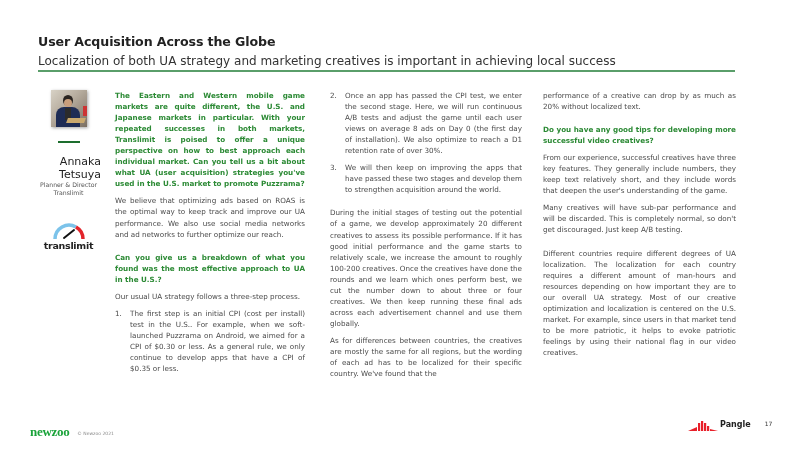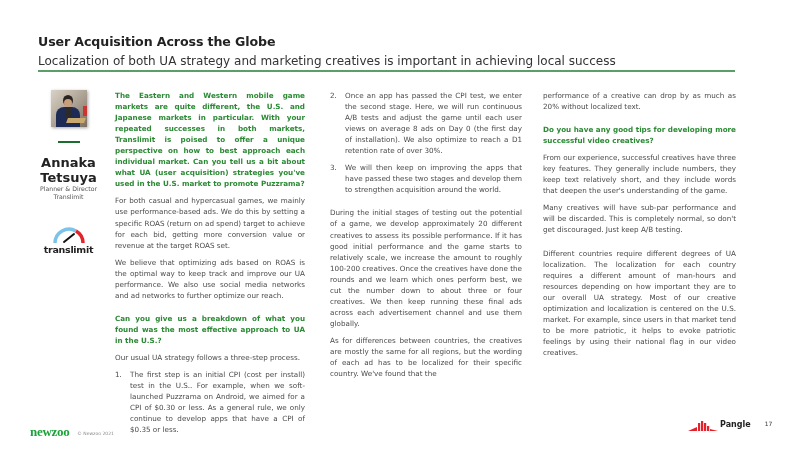--- a/index.html
+++ b/index.html
@@ -14,21 +14,21 @@
     .photo { width: 36px; height: 37px; margin: 0 auto; position: relative; overflow: hidden;
              background: linear-gradient(135deg, #d8d2c6 0%, #b8aea0 40%, #7b6f62 100%);
              box-shadow: 1px 1px 3px rgba(0,0,0,0.35); }
     .photo .head { position: absolute; left: 12px; top: 5px; width: 10px; height: 11px; border-radius: 50%; background: #2a2420; }
     .photo .face { position: absolute; left: 13px; top: 9px; width: 8px; height: 8px; border-radius: 50%; background: #c89e7c; }
     .photo .body { position: absolute; left: 5px; top: 17px; width: 24px; height: 22px; border-radius: 8px 8px 0 0; background: #1e2c55; }
     .photo .shirt { position: absolute; left: 14px; top: 18px; width: 6px; height: 12px; background: #2b2b2b; }
     .photo .laptop { position: absolute; left: 16px; top: 28px; width: 18px; height: 5px; background: #caa96e; transform: skewX(-20deg); }
     .photo .red { position: absolute; right: 0; top: 16px; width: 4px; height: 10px; background: #c33; }
     .green-bar { width: 22px; height: 2px; background: #1d6e2e; margin: 14px auto 12px; }
-    .name { font-size: 13px; font-weight: bold; color: #222; }
+    .name { font-size: 11px; font-weight: normal; color: #222; text-align: right; }
     .role { font-size: 6.2px; color: #555; line-height: 8.2px; }
     .logo-wrap { margin-top: 24px; }
     .gauge { display: block; margin: 0 auto; }
     .translimit-text { font-size: 9.5px; font-weight: bold; color: #222; letter-spacing: -0.3px; margin-top: -1px; }
 
     .col { position: absolute; top: 90px; font-size: 7.2px; line-height: 11.05px; color: #4a4a4a; text-align: justify; }
     .col1 { left: 115px; width: 190px; }
     .col2 { left: 330px; width: 192px; }
     .col3 { left: 543px; width: 193px; }
     .q { color: #2c8a35; font-weight: bold; margin-bottom: 6px; }
@@ -70,21 +70,20 @@
       <path d="M3 18 A14 14 0 0 1 24 6" stroke="#7cc3ea" stroke-width="3.5" fill="none"></path>
       <path d="M24 6 A14 14 0 0 1 31 18" stroke="#e2242b" stroke-width="3.5" fill="none"></path>
       <line x1="12" y1="17" x2="22" y2="9" stroke="#111" stroke-width="2" stroke-linecap="round"></line>
     </svg>
     <div class="translimit-text">translimit</div>
   </div>
 </div>
 
 <div class="col col1">
   <div class="q">The Eastern and Western mobile game markets are quite different, the U.S. and Japanese markets in particular. With your repeated successes in both markets, Translimit is poised to offer a unique perspective on how to best approach each individual market. Can you tell us a bit about what UA (user acquisition) strategies you've used in the U.S. market to promote Puzzrama?</div>
-  <div class="p">For both casual and hypercasual games, we mainly use performance-based ads. We do this by setting a specific ROAS (return on ad spend) target to achieve for each bid, getting more conversion value or revenue at the target ROAS set.</div>
   <div class="p">We believe that optimizing ads based on ROAS is the optimal way to keep track and improve our UA performance. We also use social media networks and ad networks to further optimize our reach.</div>
   <div class="gap"></div>
   <div class="q">Can you give us a breakdown of what you found was the most effective approach to UA in the U.S.?</div>
   <div class="p">Our usual UA strategy follows a three-step process.</div>
   <div class="li">
     <span class="num">1.</span>
     <span class="txt">The first step is an initial CPI (cost per install) test in the U.S.. For example, when we soft-launched Puzzrama on Android, we aimed for a CPI of $0.30 or less. As a general rule, we only continue to develop apps that have a CPI of $0.35 or less.</span>
   </div>
 </div>
 

